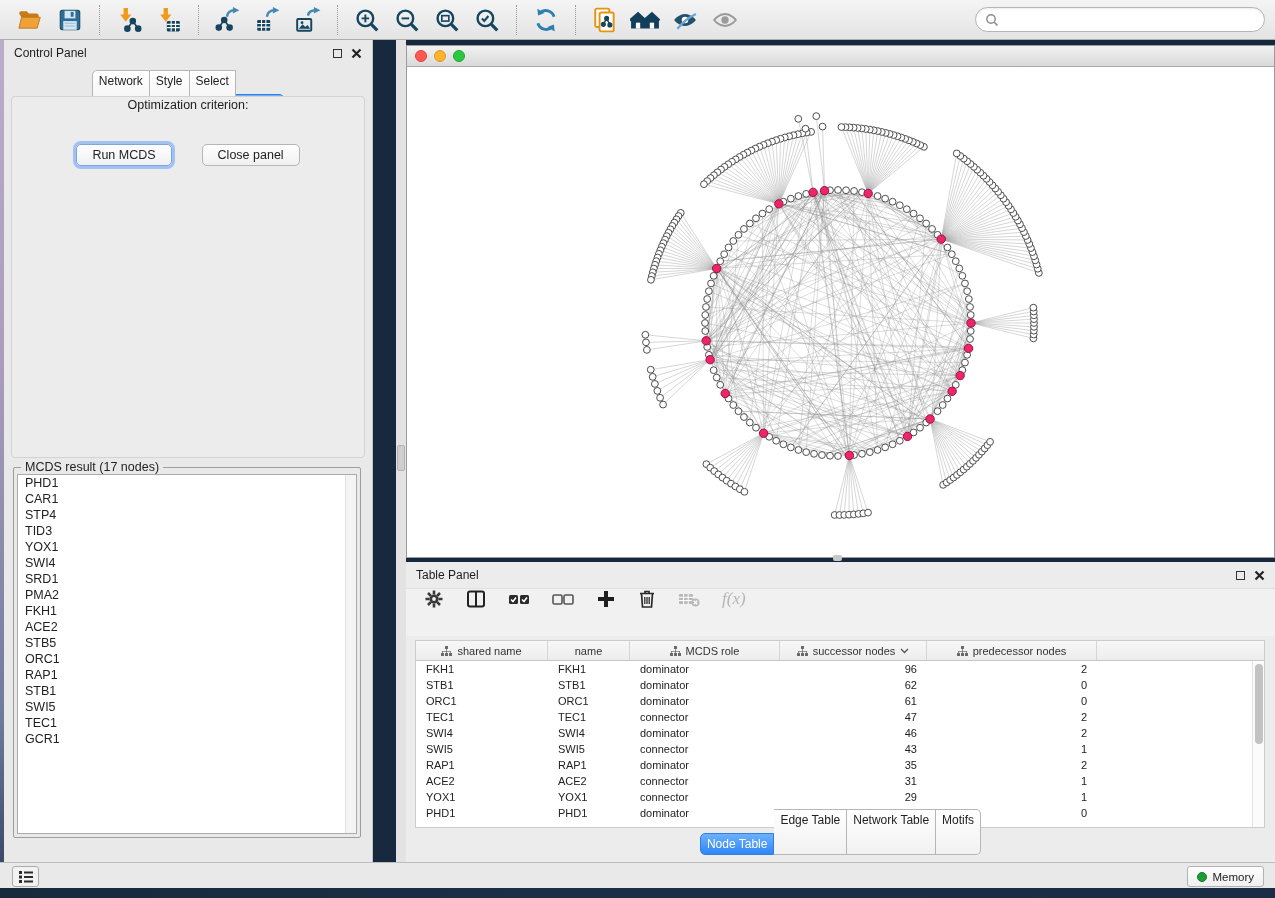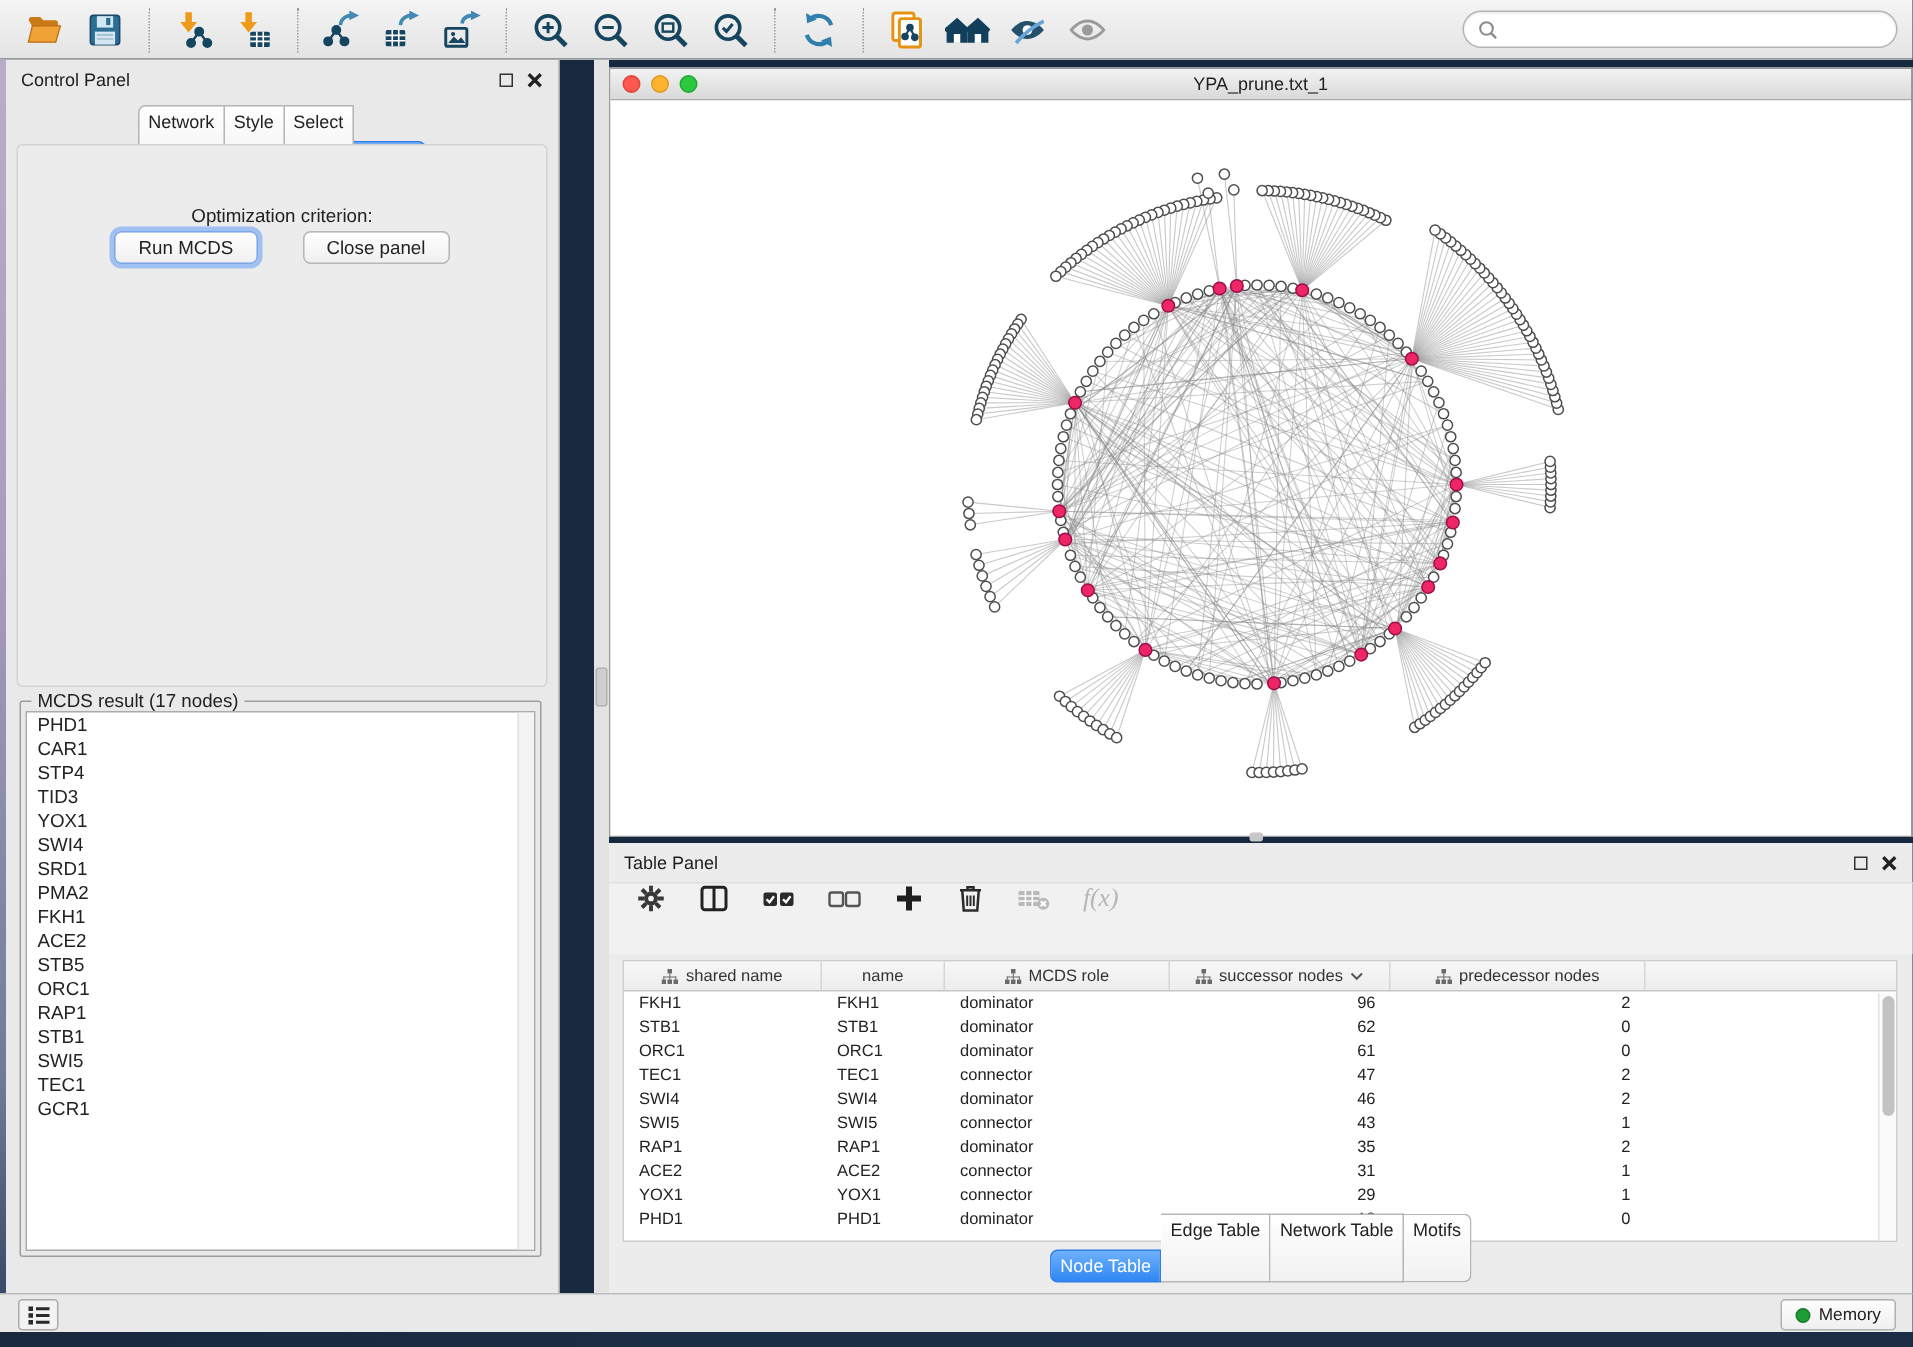--- a/index.html
+++ b/index.html
@@ -34,31 +34,31 @@
   .panel-title { font-size:12px; color:#1d1d1d; }
   .panel-winbtns { margin-left:auto; display:flex; gap:9px; align-items:center; }
   .segbar { position:absolute; left:0; right:0; top:30px; display:flex; justify-content:center; }
   .seg { background:linear-gradient(#ffffff,#f1f1f1); border:1px solid #b6b6b6; border-left:none;
          padding:3px 6px; font-size:12px; color:#222; cursor:default; }
   .seg:first-child { border-left:1px solid #b6b6b6; border-radius:5px 0 0 5px; }
   .seg:last-child { border-radius:0 5px 5px 0; }
   .seg.active { background:linear-gradient(#6db1fc,#2f86f4); border-color:#2f7fe8; color:#fff;margin-top:24px; }
   .mcds-pane { position:absolute; left:7px; right:7px; top:56px; height:362px;
                background:#ececec; border:1px solid #d3d3d3; border-radius:4px; }
-  .opt-label { position:absolute; left:0; right:0; top:58px; text-align:center; font-size:12.5px;margin-top:39px; }
+  .opt-label { position:absolute; left:0; right:0; top:58px; text-align:center; font-size:12.5px; }
   .dropdown { position:absolute; left:38px; right:38px; top:80px; height:23px; background:#fff;
               border:1px solid #b3b3b3; border-radius:5px; display:flex; align-items:center;
               font-size:12.5px; }
   .dropdown .dd-text { flex:1; padding-left:9px; white-space:nowrap; overflow:hidden; }
   .dd-btn { width:20px; align-self:stretch; background:linear-gradient(#6fb0fb,#2f7fe8);
             border-radius:0 4px 4px 0; display:flex; flex-direction:column; align-items:center;
             justify-content:center; gap:2px; }
   .dd-btn i { display:block; width:0; height:0; border-left:4px solid transparent; border-right:4px solid transparent; }
   .dd-up { border-bottom:4px solid #fff; } .dd-down { border-top:4px solid #fff; }
-  .btnrow { position:absolute; left:0; right:0; top:114px; display:flex; justify-content:center; gap:30px; }
+  .btnrow { position:absolute; left:0; right:0; top:104px; display:flex; justify-content:center; gap:30px; }
   .macbtn { background:linear-gradient(#ffffff,#f0f0f0); border:1px solid #b6b6b6; border-radius:5px;
             padding:3px 15px; font-size:12.5px; color:#222; }
   .macbtn.focused { box-shadow:0 0 0 3px rgba(120,170,246,.65); border-color:#7aa6e8; }
   .result-box { position:absolute; left:9px; right:11px; top:427px; bottom:24px;
                 border:1px solid #9e9e9e; border-radius:2px; background:#e9e9e9;text-decoration:underline; }
   .result-legend { position:absolute; top:-8px; left:7px; background:#e9e9e9; padding:0 4px;
                    font-size:12.5px; }
   .result-list { position:absolute; left:3px; right:3px; top:6px; bottom:3px; background:#fff;
                  border:1px solid #ababab; overflow:hidden; }
   .result-scroll { position:absolute; right:0; top:0; bottom:0; width:11px; background:#f4f4f4;
@@ -328,21 +328,20 @@
       <div class="grip"></div>
     </div>
 
   <div class="netwin">
     <div class="net-titlebar">
       <span class="tlights">
         <span class="tl r"></span>
         <span class="tl y"></span>
         <span class="tl g"></span>
       </span>
-      <span class="net-title">YPA_prune.txt_1</span>
     </div>
     <div class="net-canvas">
       <svg id="graph" width="867" height="490" viewBox="0 0 867 490">
           <g>
             <line x1="371.86352116840465" y1="136.87033588815808" x2="431" y2="123" stroke="#8a8a8a" stroke-opacity="0.42" stroke-width="0.7"></line>
             <line x1="371.86352116840465" y1="136.87033588815808" x2="544.8189092160925" y2="187.19407071437166" stroke="#8a8a8a" stroke-opacity="0.42" stroke-width="0.7"></line>
             <line x1="371.86352116840465" y1="136.87033588815808" x2="313.2343485881231" y2="317.8081818818212" stroke="#8a8a8a" stroke-opacity="0.42" stroke-width="0.7"></line>
             <line x1="371.86352116840465" y1="136.87033588815808" x2="454.9739200292495" y2="125.1785523760299" stroke="#8a8a8a" stroke-opacity="0.42" stroke-width="0.7"></line>
             <line x1="371.86352116840465" y1="136.87033588815808" x2="336.9547981021892" y2="161.95479810218916" stroke="#8a8a8a" stroke-opacity="0.42" stroke-width="0.7"></line>
             <line x1="371.86352116840465" y1="136.87033588815808" x2="563.0302802550411" y2="239.96862152604203" stroke="#8a8a8a" stroke-opacity="0.42" stroke-width="0.7"></line>

